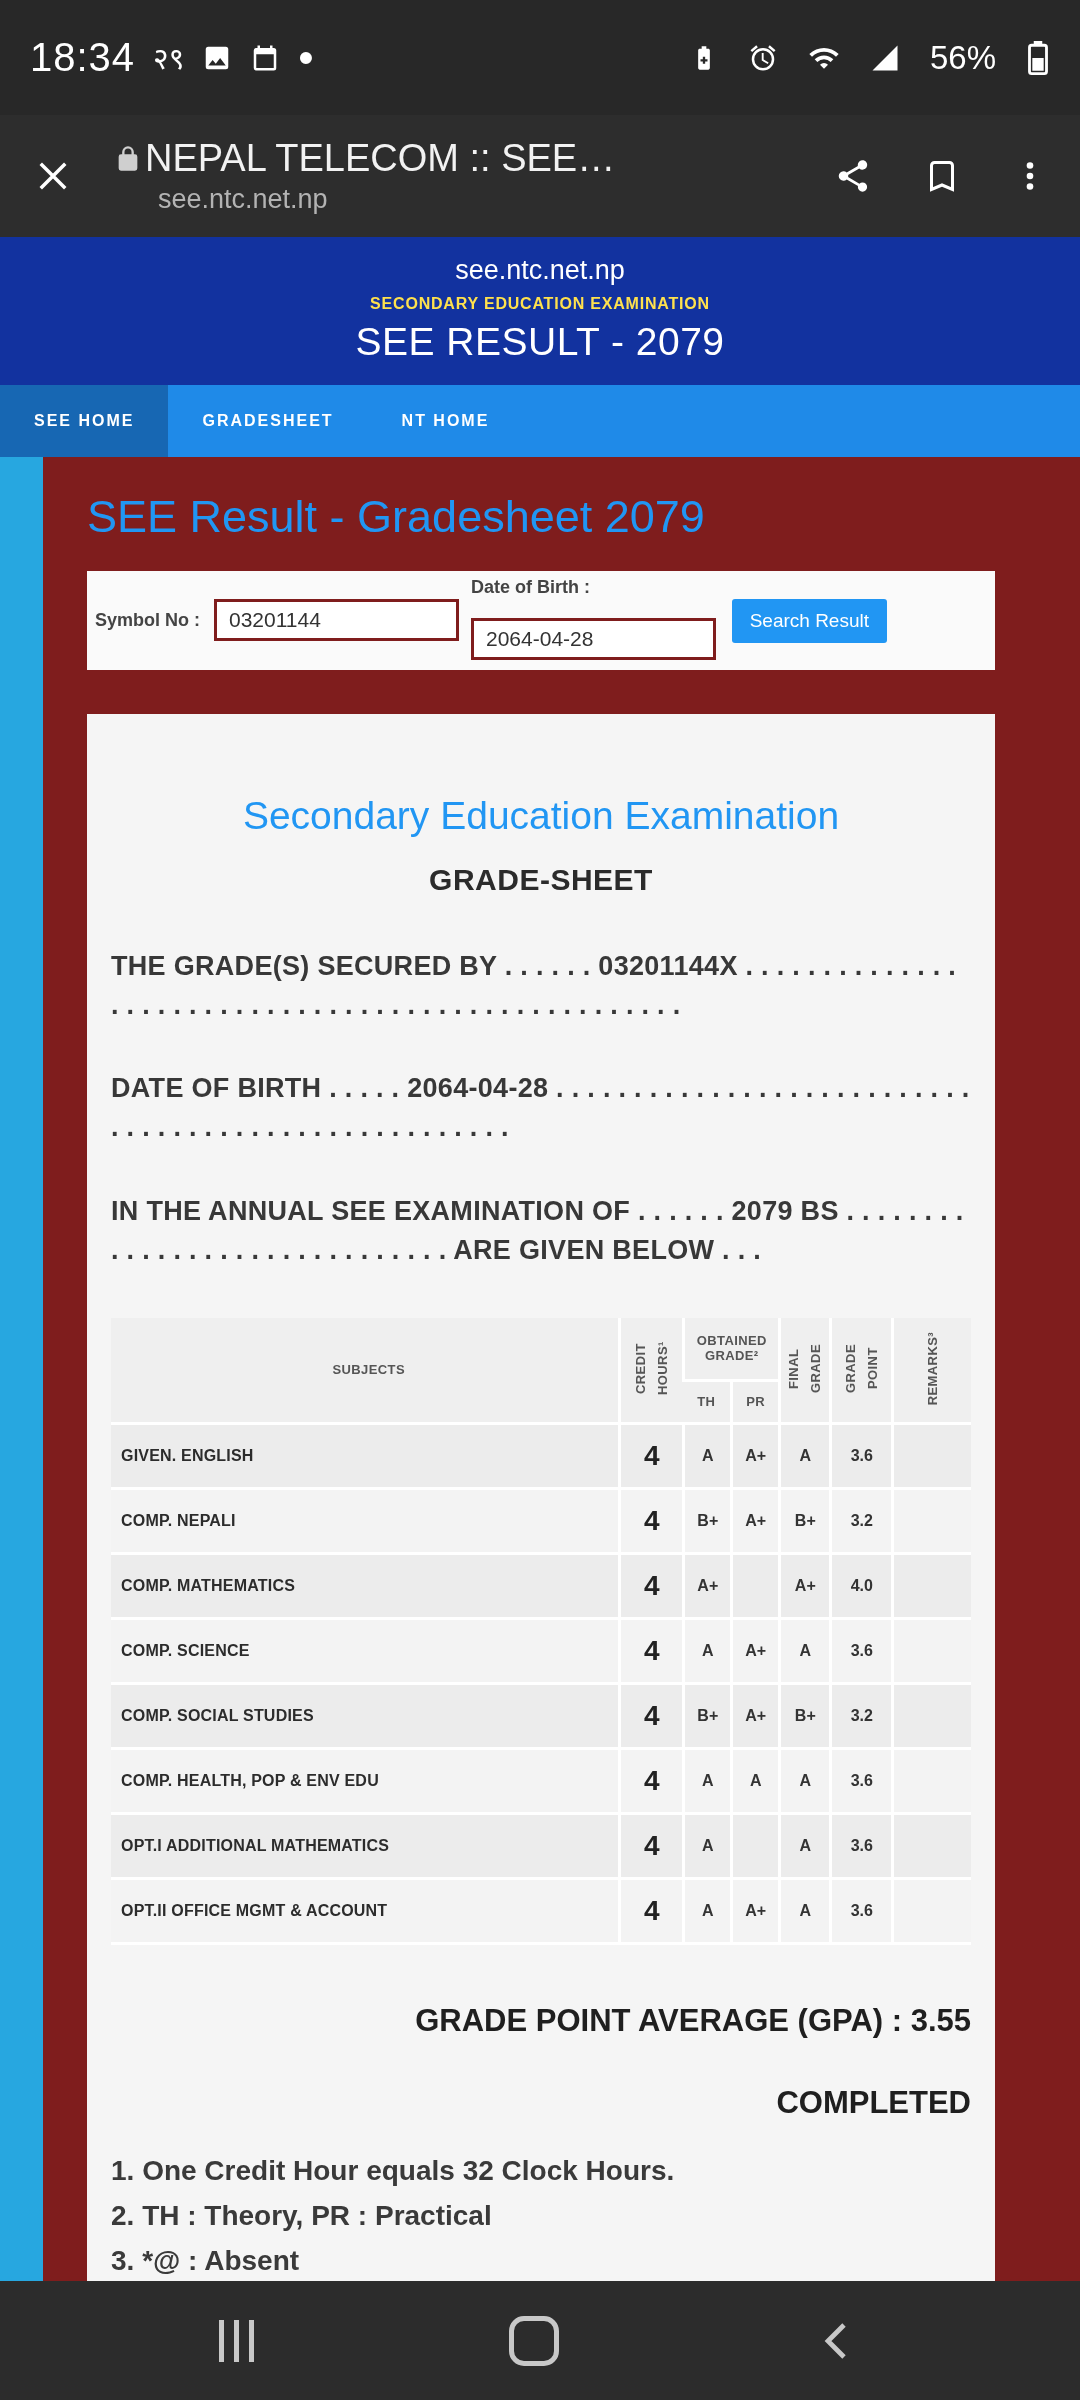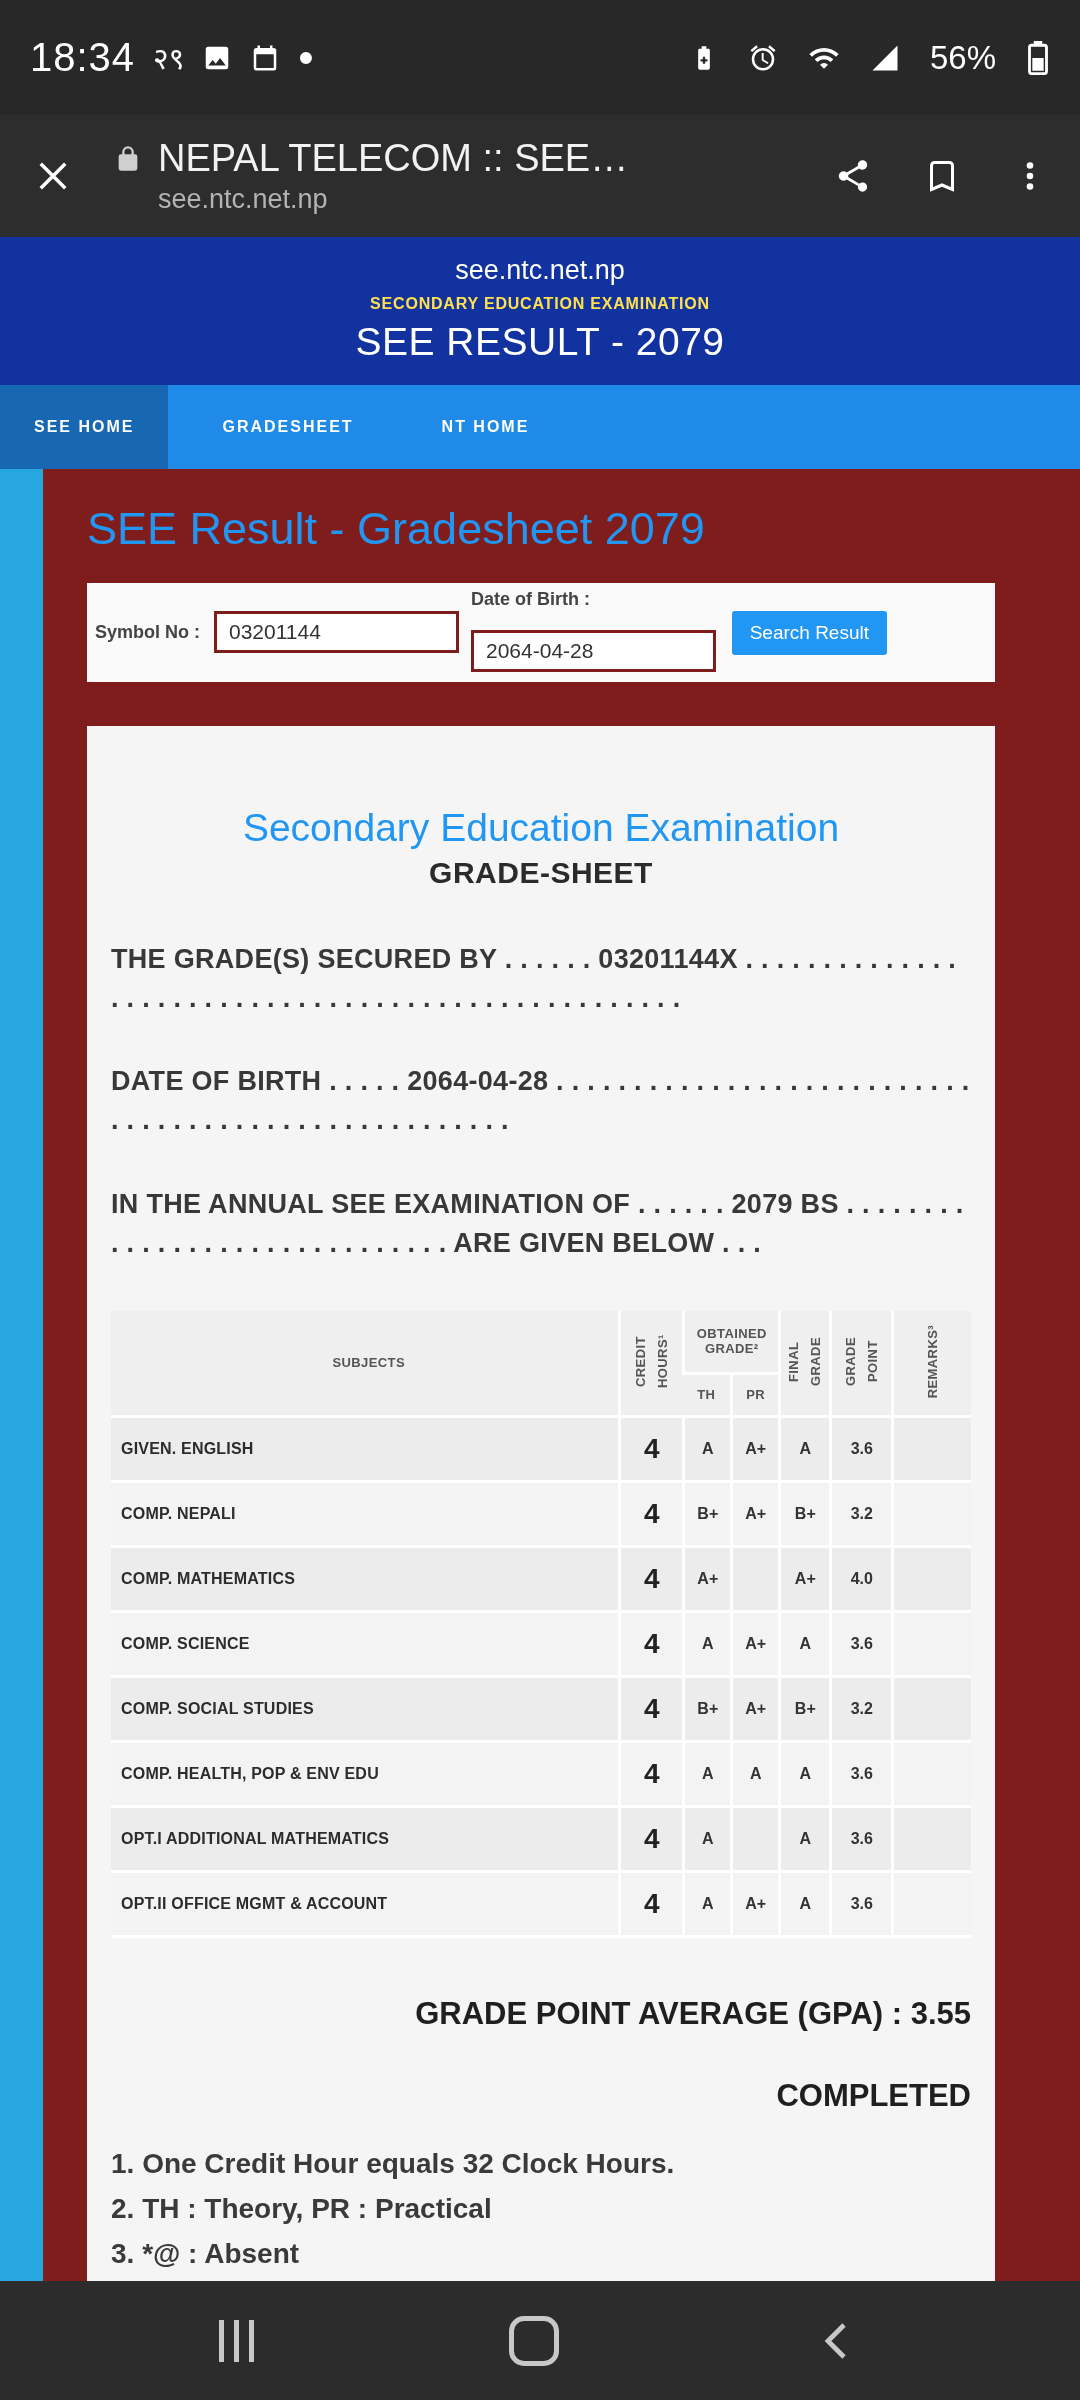--- a/index.html
+++ b/index.html
@@ -13,53 +13,53 @@
   .sb-noti { color: #fff; font-size: 30px; }
   .sb-dot { color: #fff; font-size: 44px; line-height: 20px; }
   .sb-right { gap: 30px; }
   .sb-pct { color: #fff; font-size: 33px; }
   .sb-icon { display: inline-flex; }
 
   
   .browser-bar { height: 122px; background: #2d2d2d; display: flex; align-items: center; padding: 0 32px; gap: 40px; flex: none; }
   .icon-btn { background: none; border: none; display: inline-flex; align-items: center; justify-content: center; cursor: pointer; padding: 0; }
   .title-block { flex: 1; min-width: 0; }
-  .title-row { display: flex; align-items: center; gap: 16px; }
+  .title-row { display: flex; align-items: center; gap: 3px; }
   .browser-title { color: #f2f2f2; font-size: 38px; white-space: nowrap; overflow: hidden; }
   .browser-url { color: #b3b3b3; font-size: 27px; margin-top: 4px; padding-left: 44px; }
   .browser-actions { display: flex; align-items: center; gap: 52px; }
 
   
   .banner { height: 148px; background: #12329f; text-align: center; padding-top: 18px; flex: none; }
   .banner-domain { color: #fff; font-size: 27px; }
   .banner-sub { color: #ffe14d; font-size: 16px; font-weight: bold; letter-spacing: .8px; margin-top: 9px; }
   .banner-title { color: #fff; font-size: 39px; margin-top: 7px; letter-spacing: .5px; }
 
   
-  .site-nav { height: 84px; background: #1f8ae8; display: flex; align-items: stretch; flex: none; gap: 20px; }
+  .site-nav { height: 72px; background: #1f8ae8; display: flex; align-items: stretch; flex: none; }
   .tab { display: flex; align-items: center; padding: 0 34px; color: #fff; font-size: 16px; font-weight: bold; letter-spacing: 2px; text-decoration: none; cursor: pointer; }
   .tab.active { background: #1767b3; }
 
   
   .content { flex: 1; display: flex; min-height: 0; }
   .left-strip { width: 43px; background: #27a7e0; flex: none; }
   .main { flex: 1; background: #7f1d1d; padding-top: 34px; overflow: hidden; }
   h1.page-heading { color: #2196f3; font-size: 45px; font-weight: 400; margin-left: 44px; }
 
   .form-row { display: flex; align-items: flex-start; margin: 28px 44px 0 44px; width: 908px; background: #fafafa; padding: 6px 8px 10px 8px; }
   .form-label { font-size: 18px; font-weight: bold; color: #444; }
   .symbol-group { display: flex; align-items: center; gap: 14px; margin-top: 22px; }
   .text-input { width: 245px; height: 42px; border: 3px solid #7f1d1d; background: #fff; font-size: 21px; color: #333; padding: 0 12px; font-family: "Liberation Sans", sans-serif; }
   .dob-group { margin-left: 12px; display: flex; flex-direction: column; gap: 20px; }
   .search-btn { margin-left: auto; margin-top: 22px; margin-right: 100px; background: #2196f3; color: #fff; border: none; font-size: 19px; padding: 11px 18px; border-radius: 3px; cursor: pointer; font-family: "Liberation Sans", sans-serif; }
 
   
   .card { background: #f5f5f5; width: 908px; margin: 44px 0 0 44px; padding: 80px 24px 60px 24px; }
   .card h2 { color: #2196f3; font-size: 39px; font-weight: 400; text-align: center; }
-  .card h3 { color: #2b2b2b; font-size: 30px; font-weight: bold; text-align: center; margin-top: 6px; letter-spacing: .5px; }
+  .card h3 { color: #2b2b2b; font-size: 30px; font-weight: bold; text-align: center; margin-top: 25px; letter-spacing: .5px; }
   .dotted-line { font-size: 27px; font-weight: bold; color: #383838; line-height: 1.45; margin-top: 44px; letter-spacing: .3px; }
   .dotted-line:first-of-type { margin-top: 50px; }
 
   table.grades { width: 860px; border-collapse: separate; border-spacing: 0; margin-top: 48px; }
   .grades th, .grades td { border-left: 3px solid #fff; border-bottom: 3px solid #fff; }
   .grades th:first-child, .grades td:first-child { border-left: none; }
   .grades thead th { background: #efefef; color: #555; font-size: 13px; font-weight: bold; letter-spacing: .4px; text-align: center; vertical-align: middle; padding: 6px 2px; }
   .th-subjects { text-align: right; padding-left: 10px !important; }
   .th-rot { height: 104px; }
   .rot { display: inline-block; writing-mode: vertical-rl; transform: rotate(180deg); max-height: 104px; line-height: 1.7; white-space: normal; }

